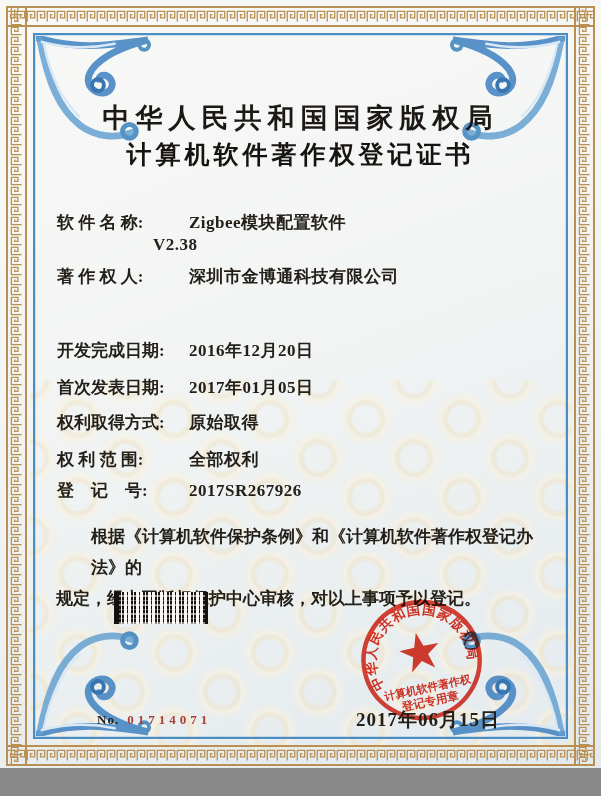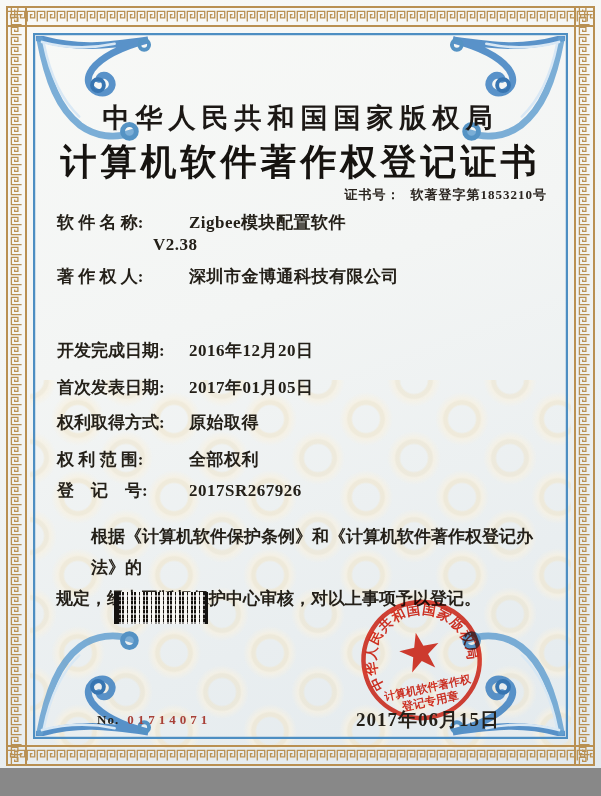--- a/index.html
+++ b/index.html
@@ -31,21 +31,21 @@
   
   .blueframe{position:absolute;left:33px;top:33px;right:33px;bottom:29px;border:2px solid #4d8ec2;box-shadow:inset 0 0 0 1px rgba(130,175,212,.35);pointer-events:none;}
   
   .corner{position:absolute;width:118px;height:118px;pointer-events:none;opacity:.95}
   .corner.tl{left:36px;top:36px}
   .corner.tr{right:36px;top:36px;transform:scaleX(-1)}
   .corner.bl{left:36px;bottom:32px;transform:scaleY(-1)}
   .corner.br{right:36px;bottom:32px;transform:scale(-1,-1)}
   
   .issuer{position:absolute;top:100px;left:0;right:0;text-align:center;font-size:27px;font-weight:700;letter-spacing:6px;color:#1c1815;}
-  .cert-title{position:absolute;top:138px;left:0;right:0;text-align:center;font-size:36px;font-weight:800;letter-spacing:4px;color:#161310;}
+  .cert-title{position:absolute;top:138px;left:0;right:0;text-align:center;font-size:25px;font-weight:800;letter-spacing:4px;color:#161310;}
   .cert-no{position:absolute;top:186px;right:54px;font-size:13px;font-weight:600;color:#2a241f;letter-spacing:1px;}
   .cert-no .v{margin-left:10px}
   
   .row{position:absolute;left:57px;right:40px;font-size:17px;font-weight:700;color:#242019;}
   .row .lbl{display:inline-block;width:126px;}
   .row .val{margin-left:6px;letter-spacing:.5px;}
   .row .val2{display:block;margin-left:96px;line-height:21px;letter-spacing:.5px;}
   
   .statement{position:absolute;left:56px;right:44px;top:521px;font-size:17px;font-weight:600;color:#242019;line-height:31px;}
   .statement .l1{padding-left:35px;}
@@ -944,23 +944,20 @@
         <path d="M4,4 C12,46 23,74 45,91 C60,102 80,105 98,98" fill="none" stroke="#5e9ccf" stroke-width="7" stroke-linecap="round" opacity="0.85"></path>
         <path d="M6,6 C32,13 56,13 80,8" fill="none" stroke="#d8e8f5" stroke-width="2.6" stroke-linecap="round"></path>
         <path d="M8,8 C14,38 25,64 44,82" fill="none" stroke="#d8e8f5" stroke-width="2.6" stroke-linecap="round"></path>
         <circle cx="63" cy="50" r="6" fill="none" stroke="#2e6fae" stroke-width="4"></circle>
         <circle cx="95" cy="97" r="7" fill="none" stroke="#4d8ec2" stroke-width="5"></circle>
         <circle cx="110" cy="9" r="5" fill="none" stroke="#4d8ec2" stroke-width="4"></circle>
       </svg></div>
 
   <div class="issuer">中华人民共和国国家版权局</div>
   <div class="cert-title">计算机软件著作权登记证书</div>
-  <div class="cert-no">
-    <span>证书号：</span><span class="v">软著登字第1853210号</span>
-  </div>
 
   <div class="row" style="top:211px">
     <span class="lbl">软 件 名 称:</span><span class="val">Zigbee模块配置软件</span>
     <span class="val2">V2.38</span>
   </div>
   <div class="row" style="top:265px">
     <span class="lbl">著 作 权 人:</span><span class="val">深圳市金博通科技有限公司</span>
   </div>
   <div class="row" style="top:339px">
     <span class="lbl">开发完成日期:</span><span class="val">2016年12月20日</span>

